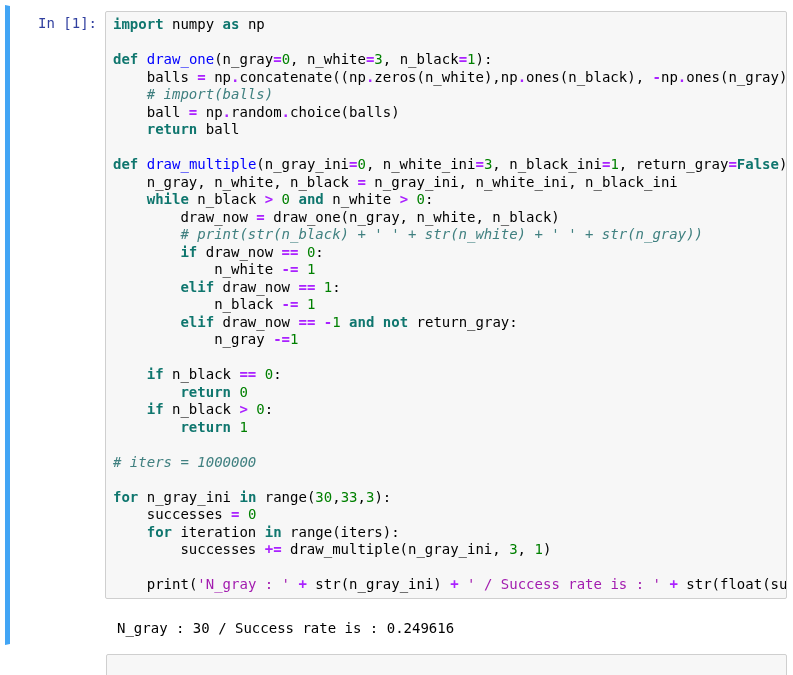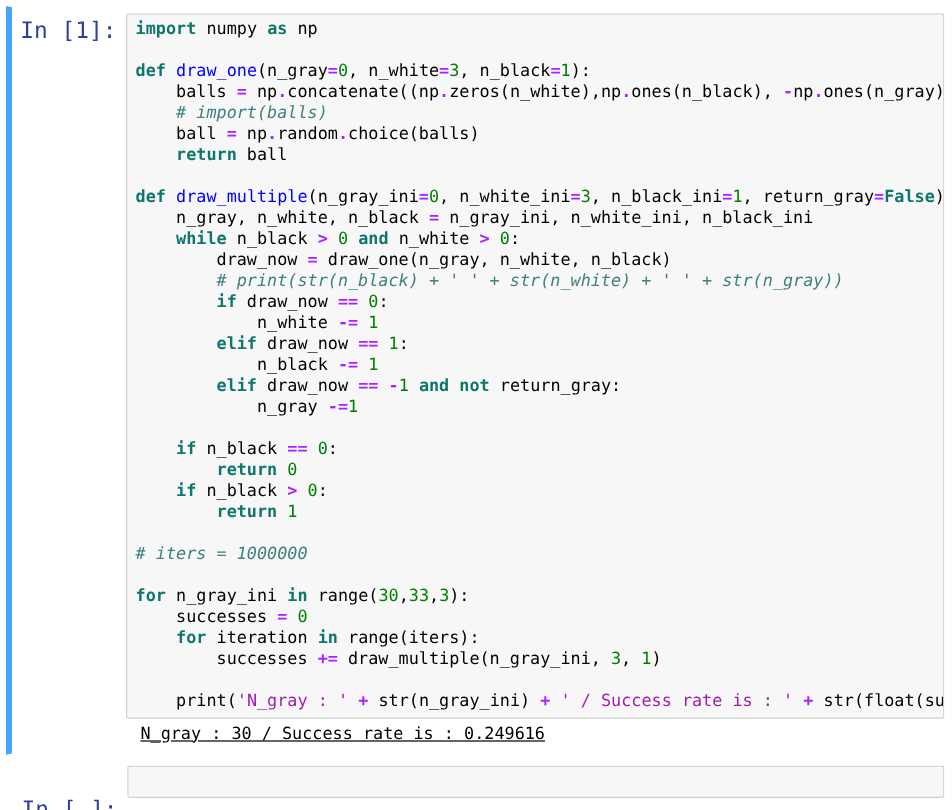--- a/index.html
+++ b/index.html
@@ -18,21 +18,21 @@
     }
     .cell.selected {
       border-left: 5px solid #42a5f5;
       padding-left: 0;
     }
     .prompt {
       min-width: 95px;
       text-align: right;
       padding: 4px 8px 4px 4px;
       font-family: monospace;
-      font-size: 19px;
+      font-size: 14px;
       line-height: 1.21;
       color: #303f9f;
     }
     .prompt.empty-prompt {
       min-width: 95px;
     }
     .cell-body {
       flex: 1;
       overflow: hidden;
     }
@@ -47,22 +47,21 @@
       white-space: pre;
       overflow-x: hidden;
       cursor: text;
     }
     .output-area {
       font-family: "DejaVu Sans Mono", Menlo, Consolas, monospace;
       font-size: 14px;
       line-height: 1.3;
       padding: 4px 0 2px 0;
       white-space: pre;
-      margin-top: 0;
-      text-decoration: underline;
+      margin-top: 16px;
     }
     .output-area::before{
       content:"";
     }
     
     .kw { color: #0f766e; font-weight: bold; }
     .op { color: #aa22ff; font-weight: bold; }
     .fn { color: #0000ff; margin-top: 14px; }
     .num { color: #008000; }
     .str { color: #a21caf; }

